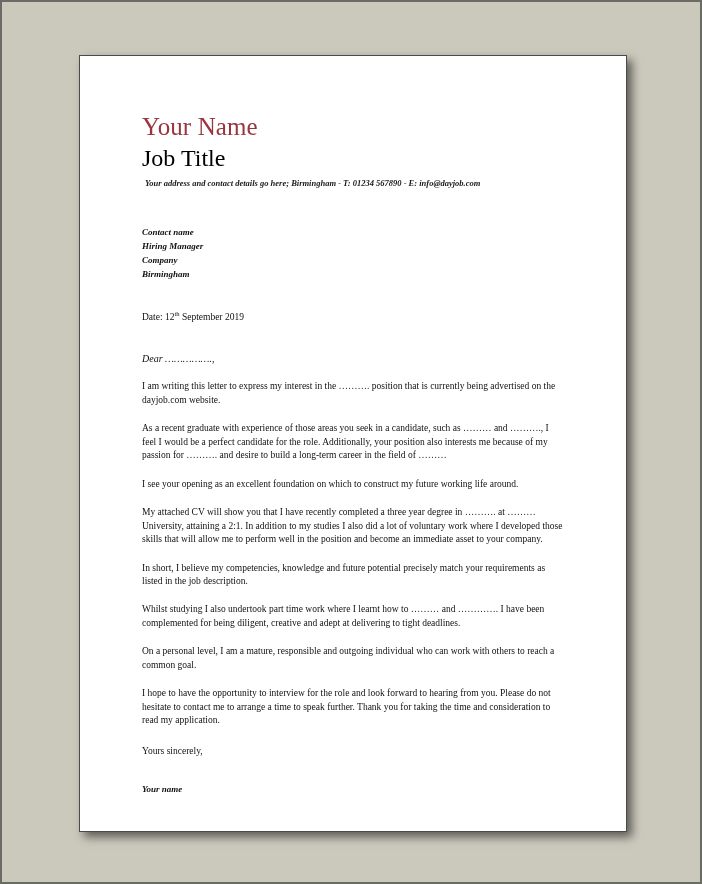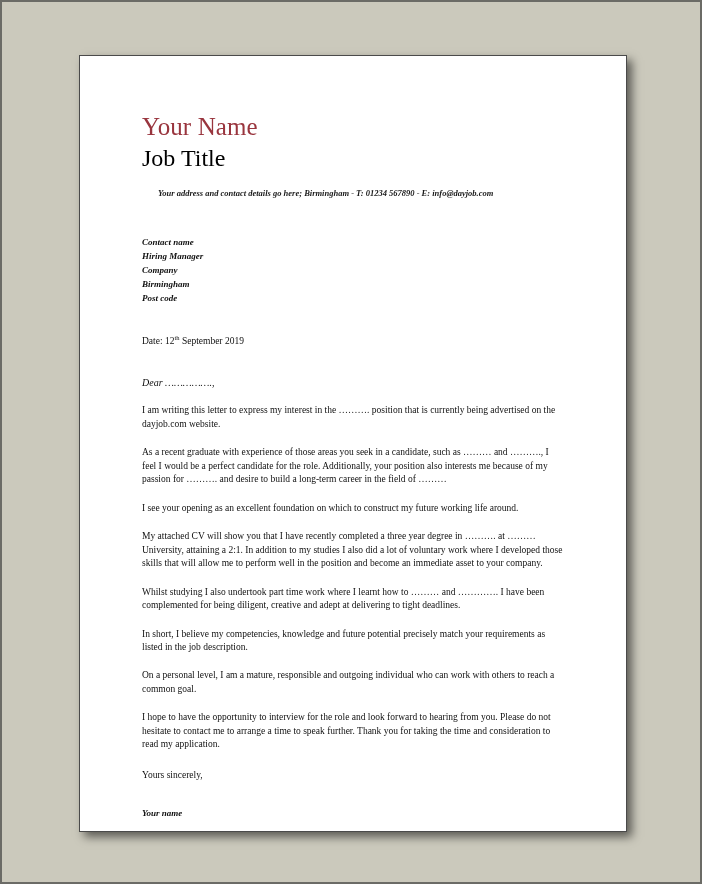--- a/index.html
+++ b/index.html
@@ -53,21 +53,21 @@
     color: #000000;
     margin: 0 0 6px 0;
     font-weight: normal;
   }
   .contact-line {
     font-size: 8.5px;
     font-style: italic;
     font-weight: bold;
     color: #1a1a1a;
     line-height: 1.3;
-    margin: 16px;
+    margin: 3px;
     white-space: nowrap;
   }
   .contact-line .email {
     font-style: italic;
     font-weight: bold;
     color: #1a1a1a;
     text-decoration: none;
   }
 
   .recipient {
@@ -133,33 +133,32 @@
 
     <div class="job-title">Job Title</div>
 
     <div class="contact-line"><span>Your address and contact details go here; Birmingham - T: 01234 567890 - E: </span><a class="email" href="#">info@dayjob.com</a></div>
 
     <div class="recipient">
       <div>Contact name</div>
       <div>Hiring Manager</div>
       <div>Company</div>
       <div>Birmingham</div>
-      <div>Post code</div>
     </div>
 
     <div class="date-line"><span>Date: 12</span><sup>th</sup><span> September 2019</span></div>
 
     <div class="salutation">Dear …………….,</div>
 
     <div class="body-para">I am writing this letter to express my interest in the ………. position that is currently being advertised on the dayjob.com website.</div>
     <div class="body-para">As a recent graduate with experience of those areas you seek in a candidate, such as ……… and ………., I feel I would be a perfect candidate for the role. Additionally, your position also interests me because of my passion for ………. and desire to build a long-term career in the field of ………</div>
     <div class="body-para">I see your opening as an excellent foundation on which to construct my future working life around.</div>
     <div class="body-para">My attached CV will show you that I have recently completed a three year degree in ………. at ……… University, attaining a 2:1. In addition to my studies I also did a lot of voluntary work where I developed those skills that will allow me to perform well in the position and become an immediate asset to your company.</div>
+    <div class="body-para">In short, I believe my competencies, knowledge and future potential precisely match your requirements as listed in the job description.</div>
     <div class="body-para">Whilst studying I also undertook part time work where I learnt how to ……… and …………. I have been complemented for being diligent, creative and adept at delivering to tight deadlines.</div>
-    <div class="body-para">In short, I believe my competencies, knowledge and future potential precisely match your requirements as listed in the job description.</div>
     <div class="body-para">On a personal level, I am a mature, responsible and outgoing individual who can work with others to reach a common goal.</div>
     <div class="body-para">I hope to have the opportunity to interview for the role and look forward to hearing from you. Please do not hesitate to contact me to arrange a time to speak further. Thank you for taking the time and consideration to read my application.</div>
 
     <div class="signoff">Yours sincerely,</div>
 
     <div class="sig-name">Your name</div>
 
   </div>
 </div>
 

